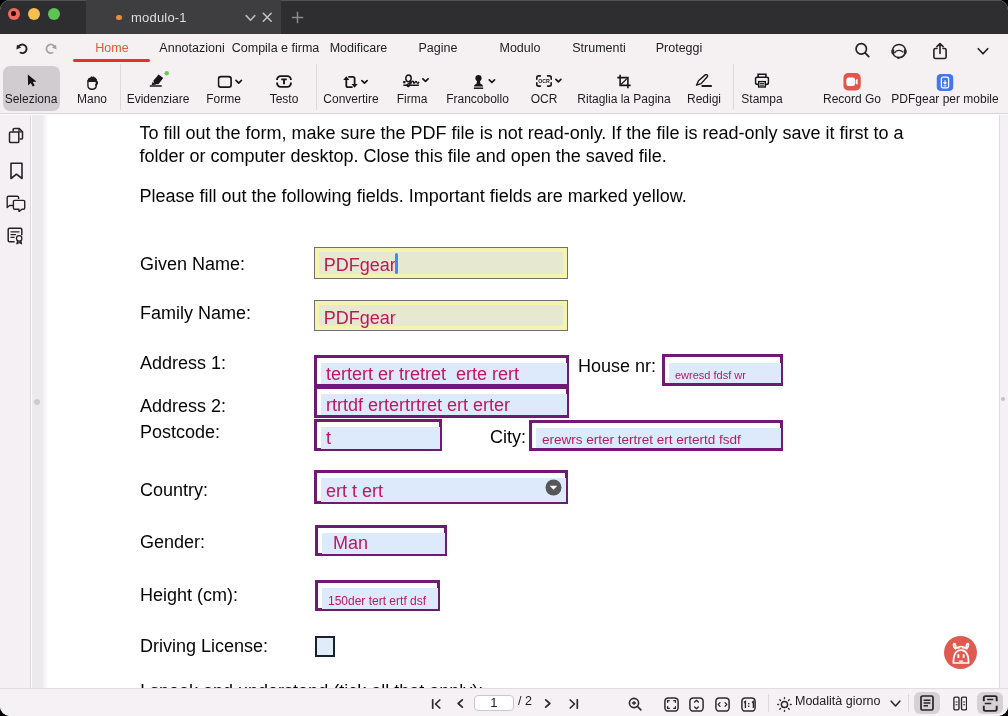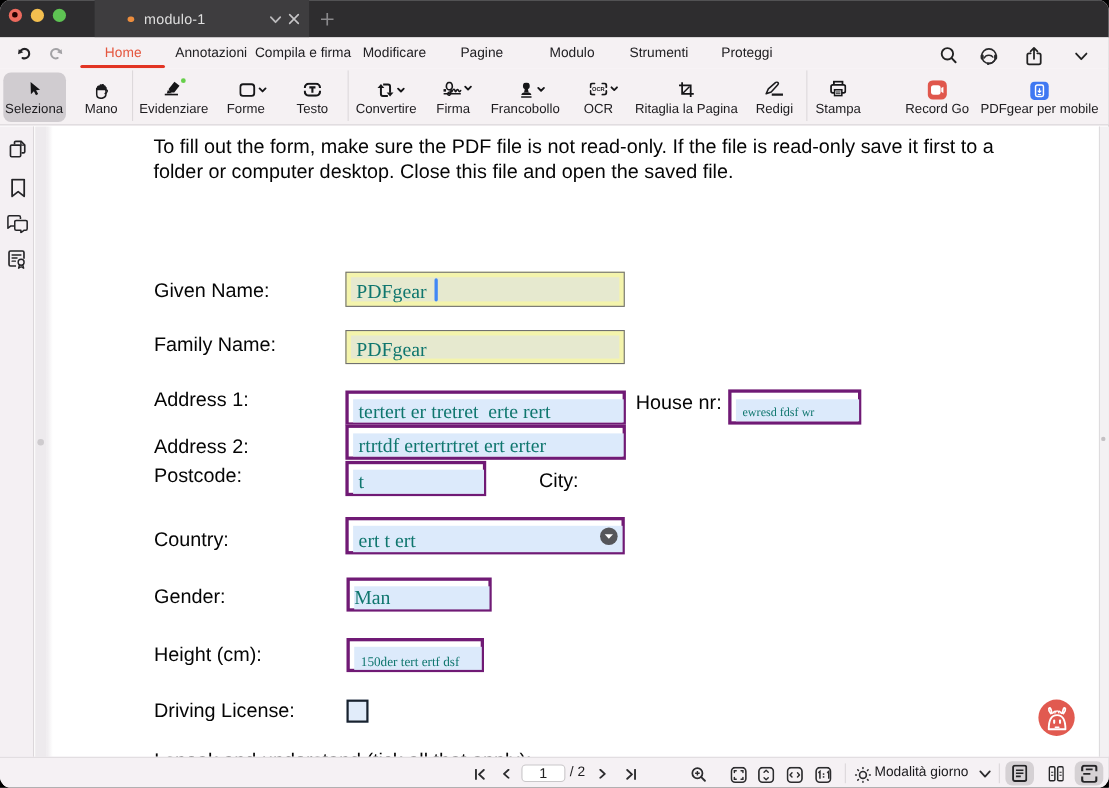--- a/index.html
+++ b/index.html
@@ -37,21 +37,21 @@
   .gutfade { position:absolute; left:42px; top:0; width:6px; height:573px; background:linear-gradient(90deg,#edeaed,#fff); }
   .rscroll { position:absolute; left:999px; top:0; width:9px; height:573px; background:#f3f1f3; border-left:1px solid #dedcde; }
   .handledot { position:absolute; width:3.5px; height:3.5px; border-radius:50%; background:#b9b7b9; }
   .doc { position:absolute; left:45px; top:0; width:955px; height:573px; overflow:hidden; color:#000; }
   .para { position:absolute; font-size:18px; line-height:22.5px; color:#050505; white-space:nowrap; }
   .flabel { position:absolute; font-size:18px; line-height:18px; color:#050505; white-space:nowrap; }
   .yfield { position:absolute; background:#f4f4ac; border:1px solid #707070; }
   .yfield .inner { position:absolute; left:4px; top:4px; right:4px; bottom:4px; background:#e6e9cf; }
   .bbox { position:absolute; background:#fff; border:3px solid #701a75; }
   .binner { position:absolute; background:#dcEAfb; }
-  .ftext { position:absolute; color:#0f766e; white-space:nowrap; line-height:18px;font-family:Liberation Serif, serif; }
+  .ftext { position:absolute; color:#be185d; white-space:nowrap; line-height:18px; }
   
   .statusbar { position:absolute; left:0; top:688px; width:1008px; height:28px; background:#f5f1f4; border-top:1px solid #e0dcdf; }
   .ssep { position:absolute; top:5px; width:1px; height:18px; background:#dcd8db; }
   .stext { position:absolute; font-size:12.5px; color:#1c1b1e; white-space:nowrap; }
   .pagebox { position:absolute; left:473.5px; top:6px; width:40.5px; height:15.5px; background:#fff; border:1px solid #c9c7c9; border-radius:4px; font-size:13px; color:#222; text-align:center; line-height:14.5px; }
   .mascot { position:absolute; left:944px; top:636px; width:33px; height:33px; border-radius:50%; background:#e15a50; }
 </style>
 </head>
 <body>
 <div class="window">
@@ -241,20 +241,21 @@
           <path d="M7 11.9 H10" stroke="#fff" stroke-width="1"></path>
         </svg>
     </div>
   </div>
 
   <div class="main">
     <div class="gutter"></div>
     <div class="gutfade"></div>
     <div class="doc" id="doc">
       <div class="para" style="left:94.5px;top:7px">To fill out the form, make sure the PDF file is not read-only. If the file is read-only save it first to a<br>folder or computer desktop. Close this file and open the saved file.</div>
+      <div class="para" style="left:94.5px;top:69.5px">Please fill out the following fields. Important fields are marked yellow.</div>
 
       <div class="flabel" style="left:95px;top:139.6px">Given Name:</div>
       <div class="yfield" style="left:269px;top:132.4px;width:254px;height:31.2px">
           <div class="inner"></div>
         <div class="ftext" style="left:8.8px;top:7.3px;font-size:18px">PDFgear</div>
         <div style="position:absolute;left:80px;top:5px;width:3.2px;height:20.5px;background:#4187f5;border-radius:1.5px"></div>
       </div>
 
       <div class="flabel" style="left:95px;top:189px">Family Name:</div>
       <div class="yfield" style="left:269px;top:185.3px;width:254px;height:31.2px">
@@ -278,35 +279,39 @@
         <div class="binner" style="left:4px;top:5px;width:246px;height:20.5px"></div>
         <div class="ftext" style="left:9px;top:6.5px;font-size:18px">rtrtdf ertertrtret ert erter</div>
       </div>
 
       <div class="flabel" style="left:95px;top:308.3px">Postcode:</div>
       <div class="bbox" style="left:269px;top:304px;width:128px;height:32px">
         <div class="binner" style="left:4px;top:5px;width:119px;height:22px"></div>
         <div class="ftext" style="left:9px;top:7px;font-size:18px">t</div>
       </div>
       <div class="flabel" style="left:445px;top:312.7px">City:</div>
+      <div class="bbox" style="left:484px;top:305px;width:254px;height:31px">
+        <div class="binner" style="left:4px;top:5px;width:245px;height:20px"></div>
+        <div class="ftext" style="left:10px;top:8px;font-size:13.5px">erewrs erter tertret ert ertertd fsdf</div>
+      </div>
 
       <div class="flabel" style="left:95px;top:365.6px">Country:</div>
       <div class="bbox" style="left:269px;top:355px;width:254px;height:34px">
         <div class="binner" style="left:4px;top:5px;width:245px;height:23.5px"></div>
         <div class="ftext" style="left:9px;top:9px;font-size:18px">ert t ert</div>
         <svg style="position:absolute;left:228px;top:6px" width="17" height="17" viewBox="0 0 17 17">
             <circle cx="8.5" cy="8.5" r="8" fill="#55565a"></circle>
             <path d="M4.7 6.7 L8.5 10.7 L12.3 6.7 Z" fill="#fff"></path>
           </svg>
       </div>
 
       <div class="flabel" style="left:95px;top:417.8px">Gender:</div>
       <div class="bbox" style="left:270px;top:410px;width:132px;height:31px">
         <div class="binner" style="left:4px;top:5px;width:123px;height:20.5px"></div>
-        <div class="ftext" style="left:4px;top:6px;font-size:18px">Man</div>
+        <div class="ftext" style="left:15px;top:6px;font-size:18px">Man</div>
       </div>
 
       <div class="flabel" style="left:95px;top:471.2px">Height (cm):</div>
       <div class="bbox" style="left:270px;top:465px;width:125px;height:31px">
         <div class="binner" style="left:4px;top:5px;width:116px;height:20.5px"></div>
         <div class="ftext" style="left:10px;top:9px;font-size:12px">150der tert ertf dsf</div>
       </div>
 
       <div class="flabel" style="left:95px;top:521.5px">Driving License:</div>
       <div style="position:absolute;left:270px;top:521px;width:20px;height:20.5px;background:#e1ecfa;border:2.2px solid #18222e"></div>

